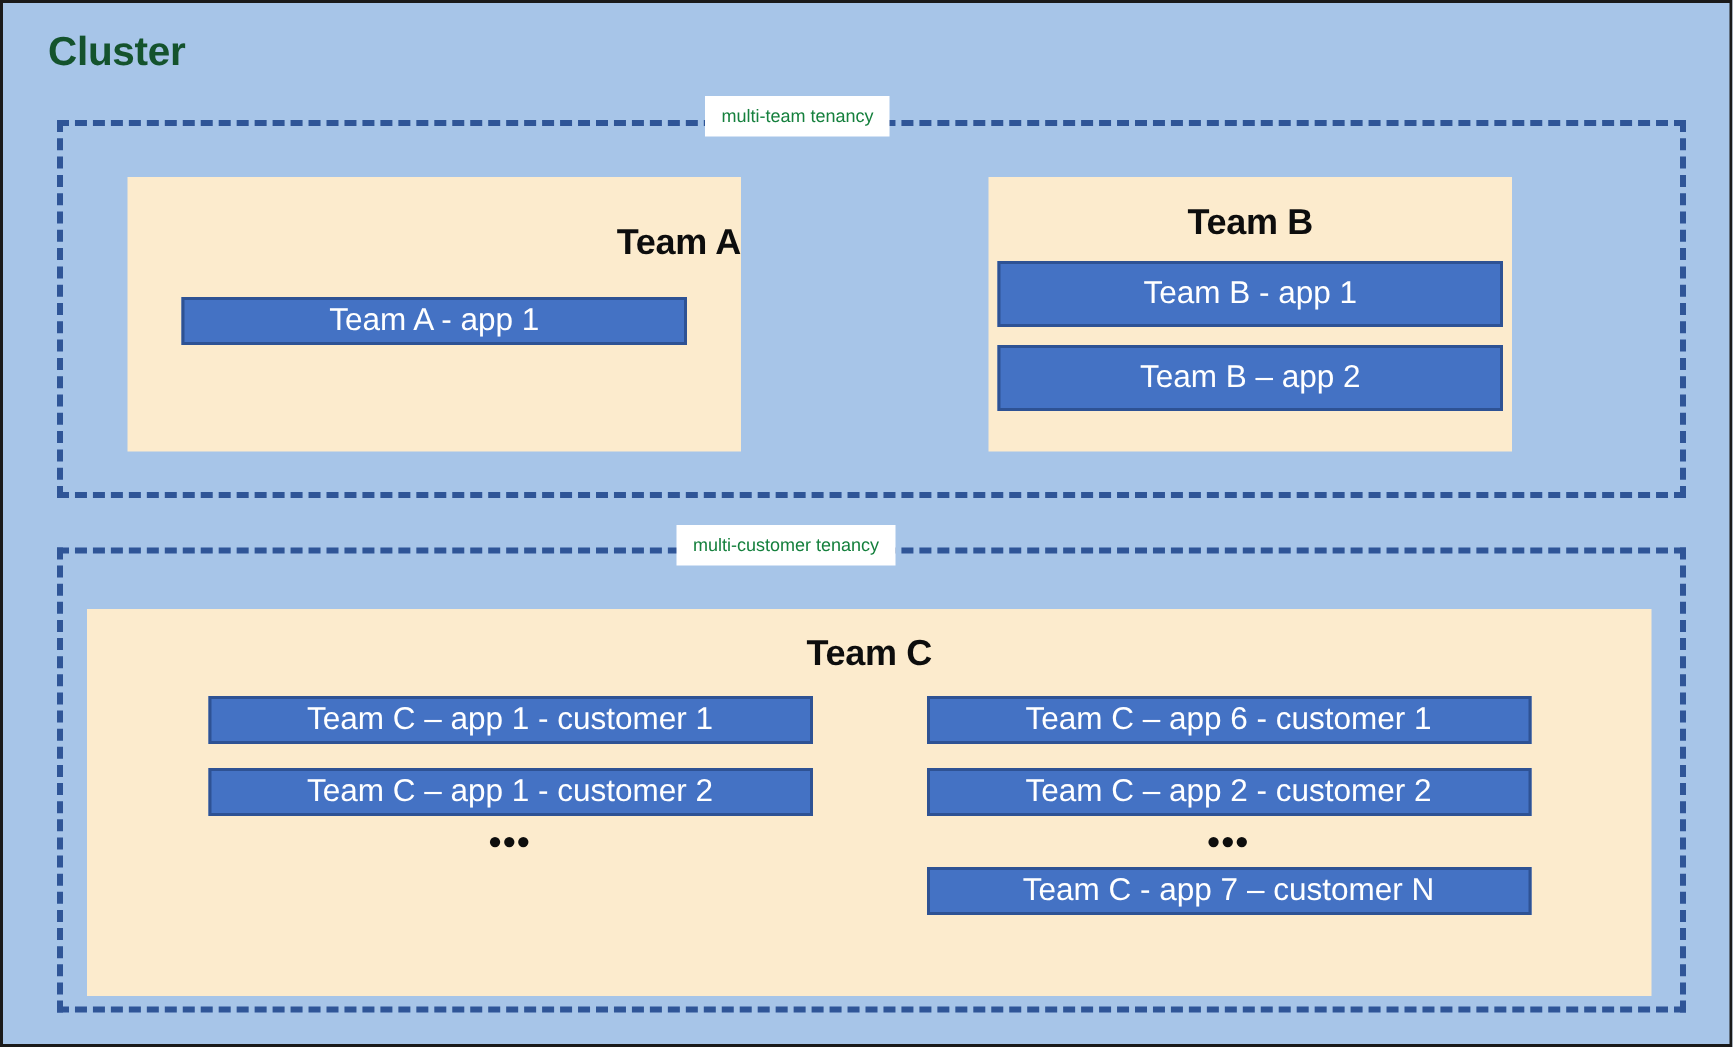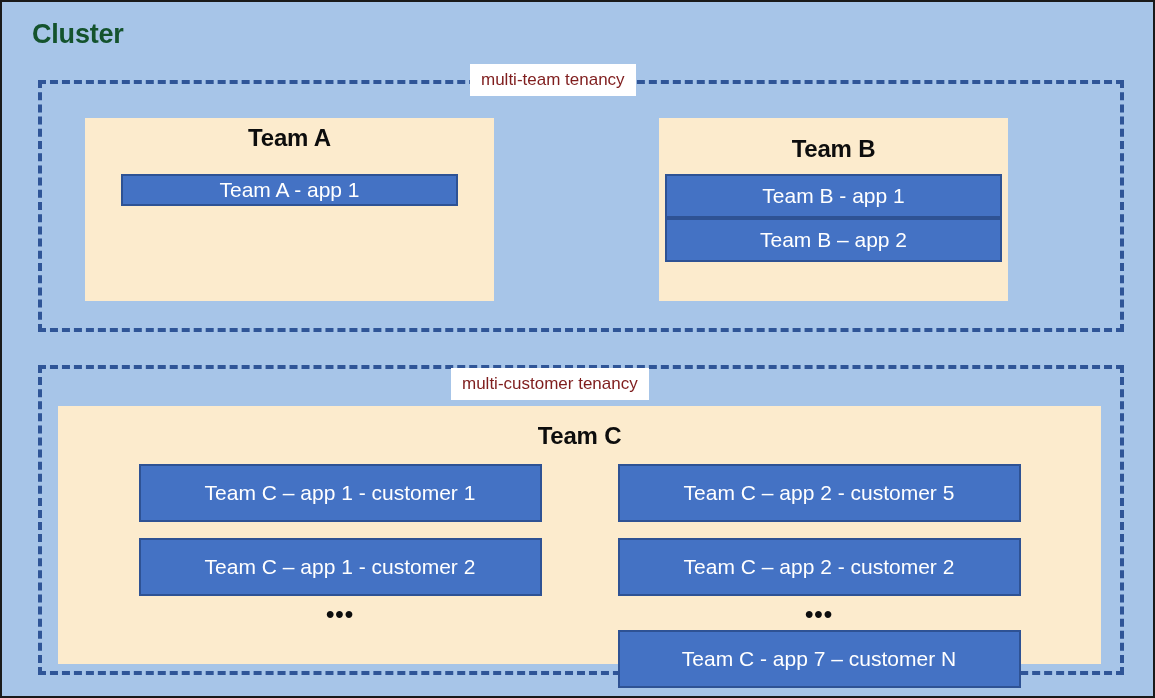--- a/index.html
+++ b/index.html
@@ -50,35 +50,34 @@
   .tenancy-group.customer-group {
     left: 36px;
     top: 363px;
     width: 1086px;
     height: 310px;
   }
 
   .tenancy-label {
     position: absolute;
     background: #ffffff;
-    color: #7f1d1d;
-    font-size: 17px;
+    color: #15803d;
+    font-size: 12px;
     line-height: 1;
     padding: 7px 11px 8px 11px;
     white-space: nowrap;
     z-index: 5;
   }
   .tenancy-label.multi-team {
     left: 468px;
     top: 62px;
   }
   .tenancy-label.multi-customer {
     left: 449px;
     top: 348px;
-    margin-top: 18px;
   }
 
   
   .team-panel {
     position: absolute;
     box-sizing: border-box;
     background: #FCEBCD;
     border: none;
   }
   .team-panel.team-a {
@@ -101,21 +100,21 @@
   }
 
   .team-heading {
     text-align: center;
     font-size: 24px;
     font-weight: bold;
     color: #0d0d0d;
     line-height: 1.15;
     letter-spacing: -0.2px;
   }
-  .team-panel.team-a .team-heading { margin-top: 6px; }
+  .team-panel.team-a .team-heading { margin-top: 30px; text-align: right; }
   .team-panel.team-b .team-heading { margin-top: 17px; }
   .team-panel.team-c .team-heading { margin-top: 16px; }
 
   
   .app-box {
     box-sizing: border-box;
     background: #4472C4;
     border: 2px solid #2E5294;
     color: #ffffff;
     font-size: 21px;
@@ -138,34 +137,35 @@
 
   
   .team-b .app-list {
     margin: 11px auto 0 auto;
     width: 337px;
   }
   .team-b .app-box {
     height: 44px;
   }
   .team-b .app-box + .app-box {
+    margin-top: 12px;
   }
 
   
   .team-c .columns {
     margin-top: 14px;
     display: flex;
     justify-content: center;
     gap: 76px;
   }
   .team-c .column {
     width: 403px;
   }
   .team-c .app-box {
-    height: 58px;
+    height: 32px;
     font-size: 21px;
   }
   .team-c .app-box + .app-box {
     margin-top: 16px;
   }
   .team-c .ellipsis {
     text-align: center;
     font-size: 24px;
     font-weight: bold;
     color: #0d0d0d;
@@ -210,21 +210,21 @@
 
     <div class="columns">
 
       <div class="column">
         <div class="app-box">Team C – app 1 - customer 1</div>
         <div class="app-box">Team C – app 1 - customer 2</div>
         <div class="ellipsis">•••</div>
       </div>
 
       <div class="column">
-        <div class="app-box">Team C – app 2 - customer 5</div>
+        <div class="app-box">Team C – app 6 - customer 1</div>
         <div class="app-box">Team C – app 2 - customer 2</div>
         <div class="ellipsis">•••</div>
         <div class="app-box">Team C - app 7 – customer N</div>
       </div>
 
     </div>
   </div>
 
 </div>
 

